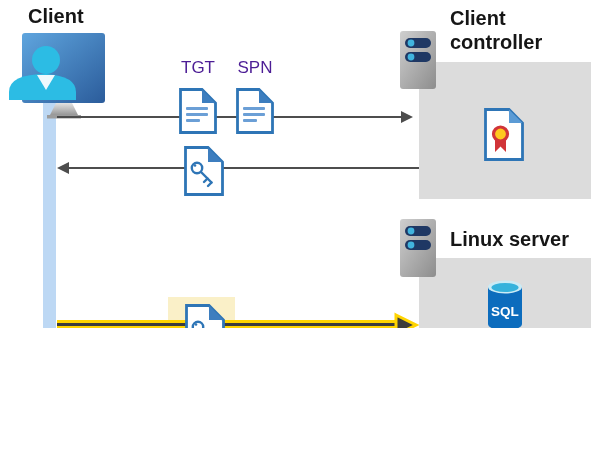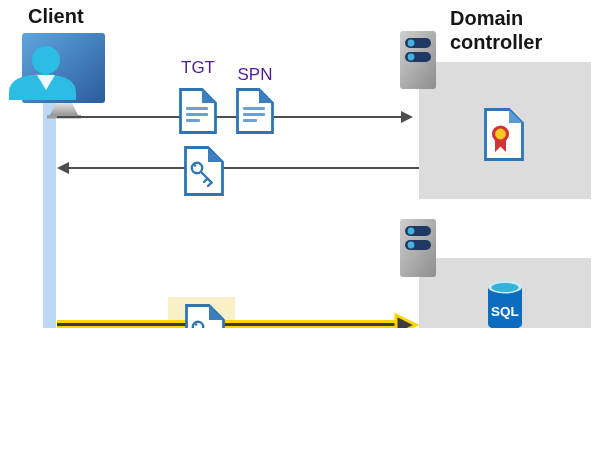--- a/index.html
+++ b/index.html
@@ -51,21 +51,21 @@
       <path d="M7 72 L7 64 Q7 46 44 46 Q74 48 74 64 L74 72 Z" fill="#2cbce4"></path>
       <circle cx="44" cy="32" r="14" fill="#2cbce4"></circle>
       <path d="M35 47 L44 62 L53 47 Z" fill="#eef9fd"></path>
     </g>
   </svg>
 
   <div class="abs hline" style="left:57px;top:116px;width:346px;"></div>
   <div class="abs arrowhead-right" style="left:401px;top:111px;"></div>
 
   <div class="abs small-label center-text" style="left:173px;top:58px;width:50px;">TGT</div>
-  <div class="abs small-label center-text" style="left:230px;top:58px;width:50px;margin-top:7px;">SPN</div>
+  <div class="abs small-label center-text" style="left:230px;top:58px;width:50px;">SPN</div>
 
   <svg class="abs" style="left:178px;top:87px;" width="40" height="48" viewBox="0 0 40 48">
     <path d="M2.5 2.5 H24 L37.5 16 V45.5 H2.5 Z" fill="#ffffff" stroke="#2e75b6" stroke-width="2.8"></path>
     <path d="M24 2.5 L37.5 16 H24 Z" fill="#3d7ebf"></path>
     <rect x="8" y="20" width="22" height="3" rx="1" fill="#6b9fd6"></rect>
     <rect x="8" y="26" width="22" height="3" rx="1" fill="#6b9fd6"></rect>
     <rect x="8" y="32" width="14" height="3" rx="1" fill="#6b9fd6"></rect>
   </svg>
 
   <svg class="abs" style="left:235px;top:87px;" width="40" height="48" viewBox="0 0 40 48">
@@ -84,21 +84,21 @@
     <path d="M25 2.5 L39.5 17 H25 Z" fill="#3d7ebf"></path>
     <g fill="none" stroke="#2e75b6" stroke-width="2.4" stroke-linecap="round">
       <circle cx="14" cy="23" r="5.2"></circle>
       <path d="M18 27 L28.5 37.5"></path>
       <path d="M24.5 33.5 L21 37"></path>
       <path d="M28.5 37.5 L25 41"></path>
     </g>
     <circle cx="12" cy="20.5" r="1.3" fill="#2e75b6"></circle>
   </svg>
 
-  <div class="abs node-label" style="left:450px;top:6px;width:145px;">Domain controller</div>
+  <div class="abs node-label" style="left:450px;top:6px;width:145px;">Client controller</div>
 
   <div class="abs gray-box" style="left:419px;top:62px;width:172px;height:137px;"></div>
 
   <svg class="abs" style="left:399px;top:30px;" width="38" height="60" viewBox="0 0 38 60">
     <defs>
       <linearGradient id="gsrv1" x1="0" y1="0" x2="1" y2="1">
         <stop offset="0" stop-color="#cfcfcf"></stop>
           <stop offset="1" stop-color="#8d8d8d"></stop>
       </linearGradient>
     </defs>
@@ -109,20 +109,21 @@
     <circle cx="12" cy="27" r="3.4" fill="#41b4de"></circle>
   </svg>
 
   <svg class="abs" style="left:483px;top:107px;" width="42" height="55" viewBox="0 0 42 55">
     <path d="M2.5 2.5 H26 L39.5 16 V52.5 H2.5 Z" fill="#ffffff" stroke="#2e75b6" stroke-width="2.8"></path>
     <path d="M26 2.5 L39.5 16 H26 Z" fill="#5b9bd5"></path>
     <path d="M12 32 L12 45 L17.5 39.5 L23 45 L23 32 Z" fill="#d13438"></path>
     <circle cx="17.5" cy="27" r="7" fill="#ffc81e" stroke="#d13438" stroke-width="3.2"></circle>
   </svg>
 
+  <div class="abs node-label" style="left:450px;top:227px;width:145px;">Linux server</div>
 
   <div class="abs gray-box" style="left:419px;top:258px;width:172px;height:202px;"></div>
 
   <svg class="abs" style="left:399px;top:218px;" width="38" height="60" viewBox="0 0 38 60">
     <defs>
       <linearGradient id="gsrv2" x1="0" y1="0" x2="1" y2="1">
         <stop offset="0" stop-color="#cfcfcf"></stop>
           <stop offset="1" stop-color="#8d8d8d"></stop>
       </linearGradient>
     </defs>

